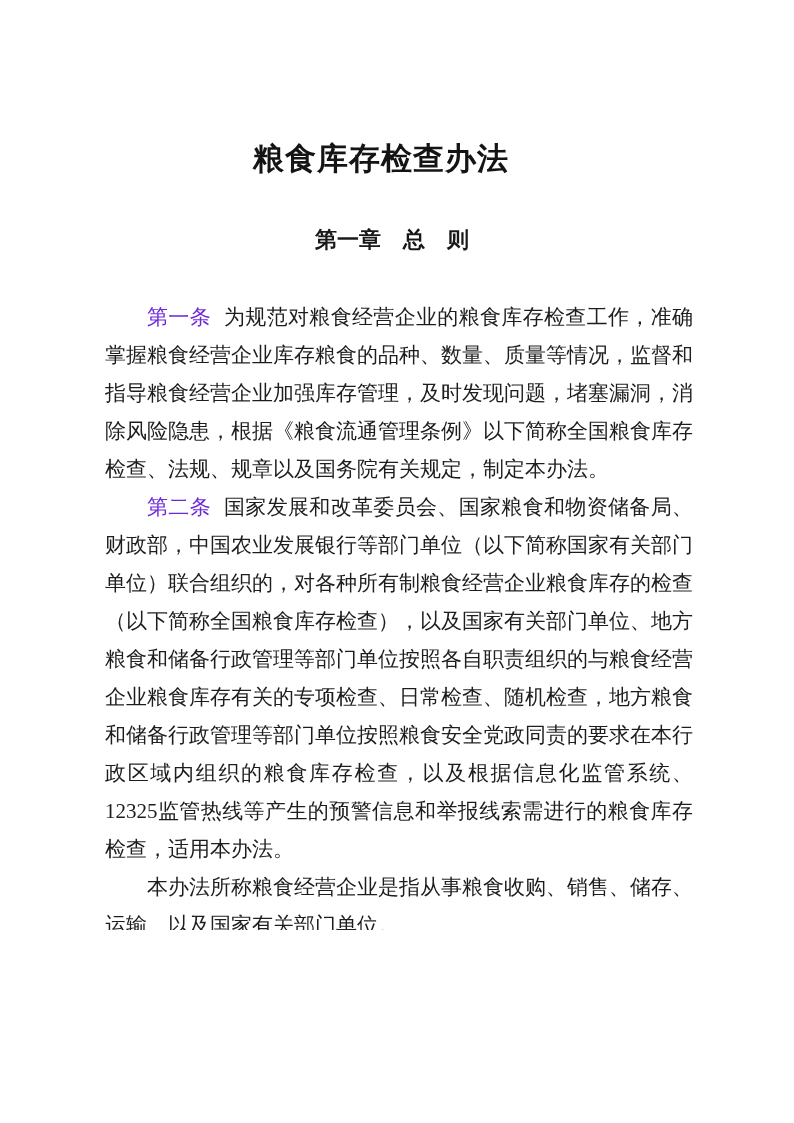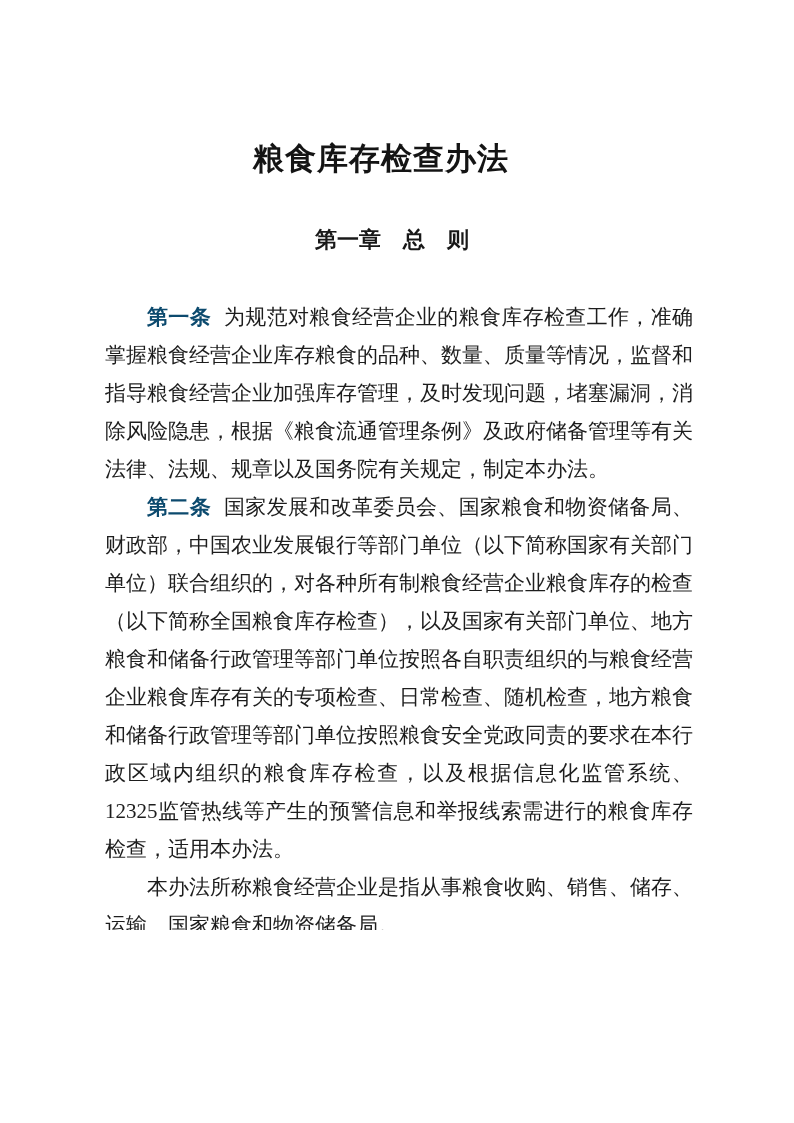--- a/index.html
+++ b/index.html
@@ -52,23 +52,23 @@
     text-align: justify;
     color: #1d1d1d;
   }
   .doc-body p {
     margin: 0;
     padding: 0;
     text-indent: 42px;
   }
   .article-label {
     font-family: "Liberation Sans", "DejaVu Sans", sans-serif;
-    font-weight: 700;
+    font-weight: 400;
     margin-right: 13px;
-    color: #0c4a6e;
+    color: #6d28d9;
   }
   .page-number {
     position: absolute;
     top: 1001px;
     right: 100px;
     font-family: "Liberation Serif", "DejaVu Serif", serif;
     font-size: 19px;
     letter-spacing: 1px;
     color: #1d1d1d;
   }
@@ -77,24 +77,24 @@
 <body>
 
 <div class="page">
 
   <h1 class="doc-title">粮食库存检查办法</h1>
 
   <h2 class="chapter-heading">第一章　总　则</h2>
 
   <div class="doc-body">
 
-    <p><span class="article-label">第一条</span><span>为规范对粮食经营企业的粮食库存检查工作，准确掌握粮食经营企业库存粮食的品种、数量、质量等情况，监督和指导粮食经营企业加强库存管理，及时发现问题，堵塞漏洞，消除风险隐患，根据《粮食流通管理条例》及政府储备管理等有关法律、法规、规章以及国务院有关规定，制定本办法。</span></p>
+    <p><span class="article-label">第一条</span><span>为规范对粮食经营企业的粮食库存检查工作，准确掌握粮食经营企业库存粮食的品种、数量、质量等情况，监督和指导粮食经营企业加强库存管理，及时发现问题，堵塞漏洞，消除风险隐患，根据《粮食流通管理条例》以下简称全国粮食库存检查、法规、规章以及国务院有关规定，制定本办法。</span></p>
 
     <p><span class="article-label">第二条</span><span>国家发展和改革委员会、国家粮食和物资储备局、财政部，中国农业发展银行等部门单位（以下简称国家有关部门单位）联合组织的，对各种所有制粮食经营企业粮食库存的检查（以下简称全国粮食库存检查），以及国家有关部门单位、地方粮食和储备行政管理等部门单位按照各自职责组织的与粮食经营企业粮食库存有关的专项检查、日常检查、随机检查，地方粮食和储备行政管理等部门单位按照粮食安全党政同责的要求在本行政区域内组织的粮食库存检查，以及根据信息化监管系统、12325监管热线等产生的预警信息和举报线索需进行的粮食库存检查，适用本办法。</span></p>
 
-    <p><span>本办法所称粮食经营企业是指从事粮食收购、销售、储存、运输、国家粮食和物资储备局。</span></p>
+    <p><span>本办法所称粮食经营企业是指从事粮食收购、销售、储存、运输、以及国家有关部门单位。</span></p>
 
 
   </div>
 
   <div class="page-number">— 1 —</div>
 
 </div>
 
 </body></html>

